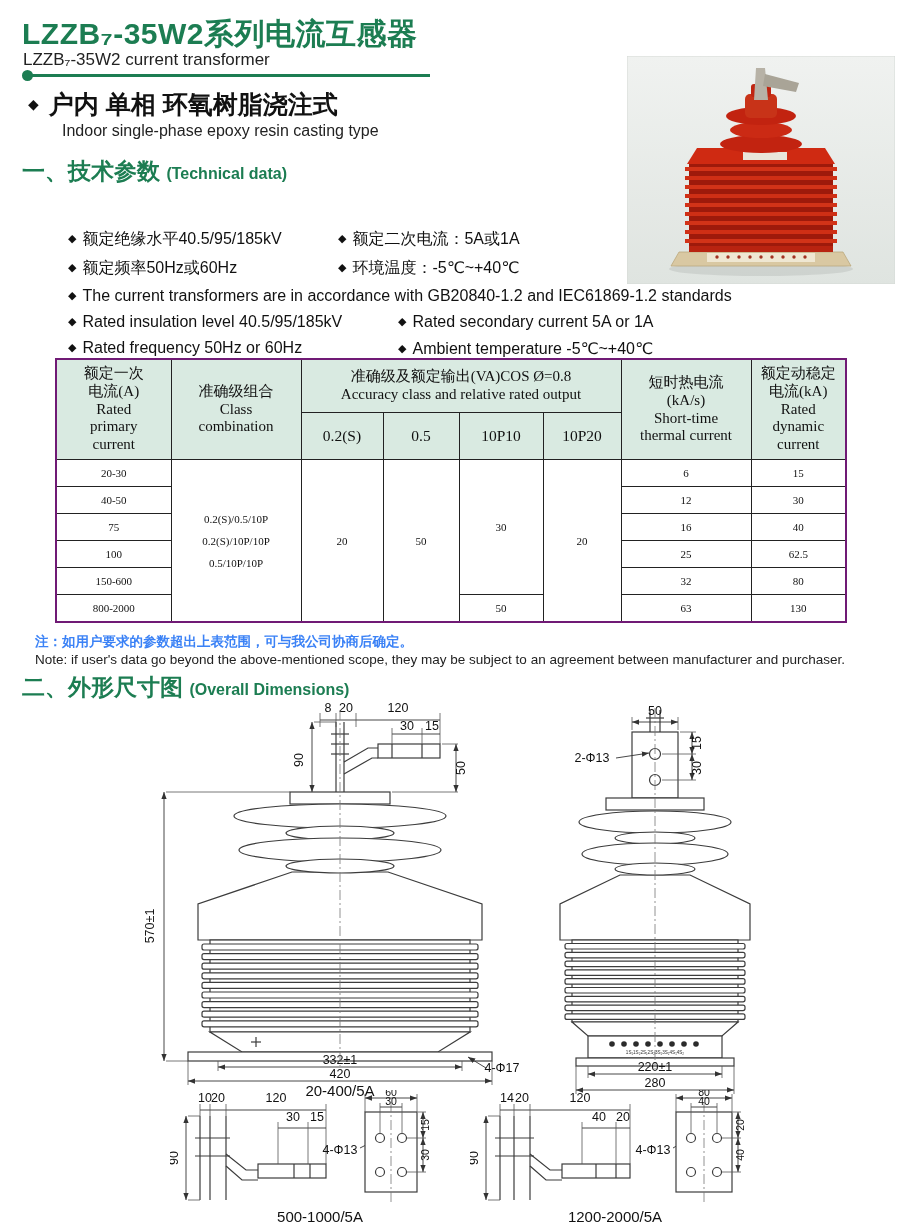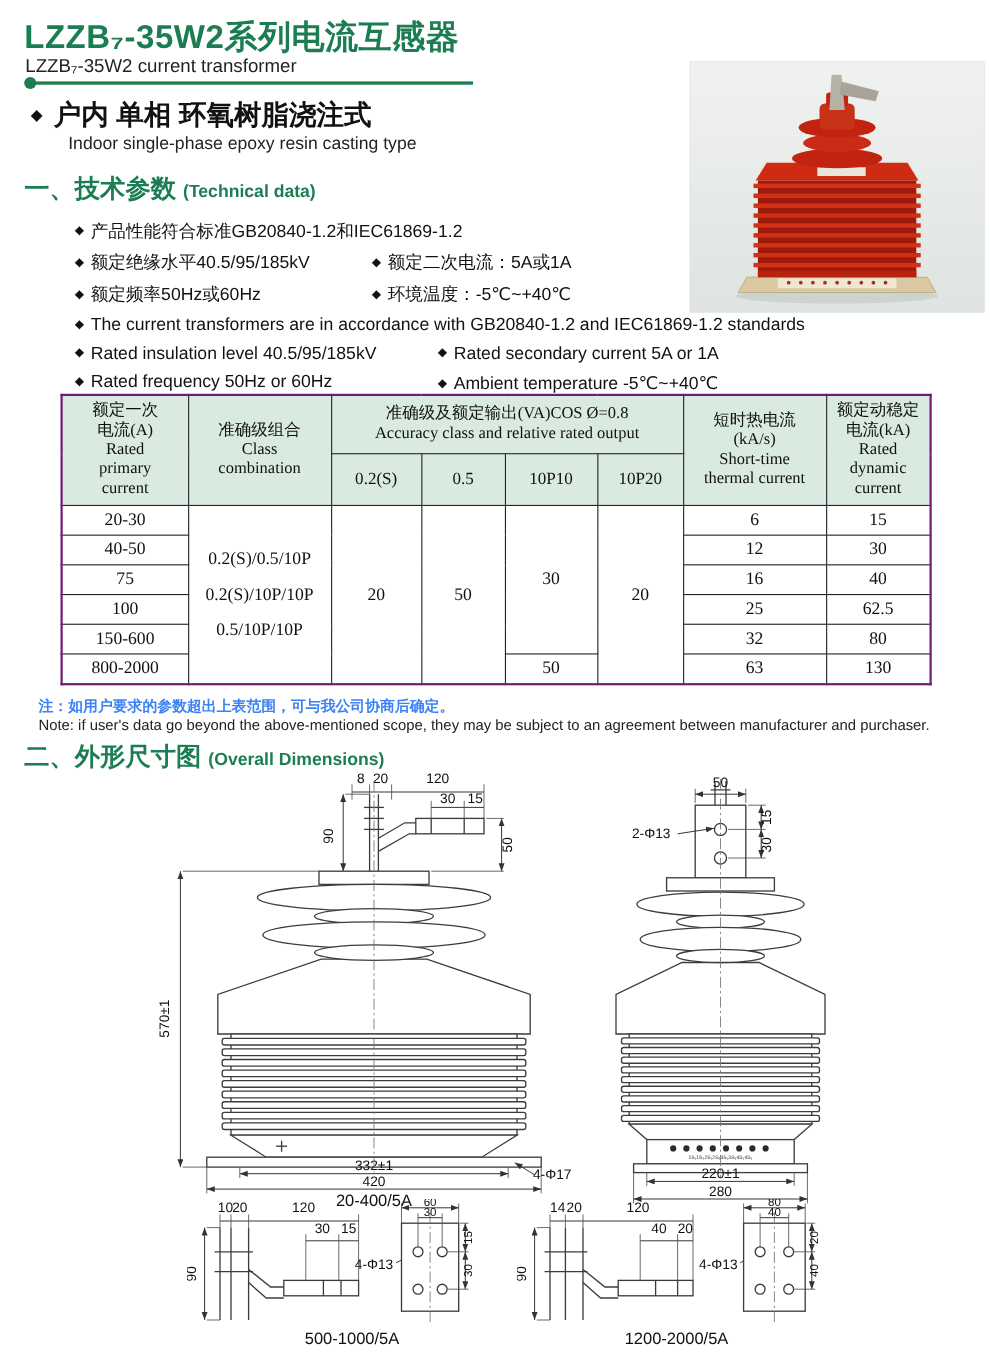--- a/index.html
+++ b/index.html
@@ -22,21 +22,21 @@
   .bullet{font-size:16px;color:#111;white-space:nowrap;}
   .bullet .dm{font-size:11px;vertical-align:2px;margin-right:6px;color:#111;}
   
   .tbl-wrap{left:55px;top:358px;}
   table.tech{border-collapse:collapse;table-layout:fixed;width:790px;border:2px solid #701a75;}
   table.tech th,table.tech td{border:1px solid #222;text-align:center;vertical-align:middle;
      font-family:"Liberation Serif","DejaVu Serif",serif;padding:0 2px;}
   table.tech thead th{background:#d9eae1;font-weight:normal;font-size:15px;line-height:1.18;}
   table.tech thead tr.h1 th{height:52px;}
   table.tech thead tr.h2 th{height:46px;font-size:15.5px;}
-  table.tech tbody td{font-size:16px;height:26px;background:#fff;margin-left:42px;}
+  table.tech tbody td{font-size:11px;height:26px;background:#fff;margin-left:42px;}
   .pl{white-space:pre-line;}
   td.combo{line-height:2.0;font-size:15.5px;}
   td.dashed-top{border-top:1px dashed #333;}
   
   .note-zh{left:35px;top:633px;font-size:13.5px;font-weight:bold;color:#3b82f6;}
   .note-en{left:35px;top:652px;font-size:13.5px;color:#222;}
   
   .fw{fill:#fff;stroke:#3c3c3c;stroke-width:1.2;}
   .ln{fill:none;stroke:#3c3c3c;stroke-width:1.2;}
   .dim{stroke:#333;stroke-width:.9;fill:none;}
@@ -105,23 +105,20 @@
   <div class="abs intro-zh">
     <span class="dm">◆</span><span>户内 单相 环氧树脂浇注式</span>
   </div>
   <div class="abs intro-en">Indoor single-phase epoxy resin casting type</div>
 
   <div class="abs sec-h" style="left:22px;top:156px;">
     <span>一、技术参数</span>
     <span class="en">(Technical data)</span>
   </div>
 
-  <div class="abs bullet" style="left:68px;top:200px;">
-    <span class="dm">◆</span><span>产品性能符合标准GB20840-1.2和IEC61869-1.2</span>
-  </div>
   <div class="abs bullet" style="left:68px;top:229px;">
     <span class="dm">◆</span><span>额定绝缘水平40.5/95/185kV</span>
   </div>
   <div class="abs bullet" style="left:338px;top:229px;">
     <span class="dm">◆</span><span>额定二次电流：5A或1A</span>
   </div>
   <div class="abs bullet" style="left:68px;top:258px;">
     <span class="dm">◆</span><span>额定频率50Hz或60Hz</span>
   </div>
   <div class="abs bullet" style="left:338px;top:258px;">

